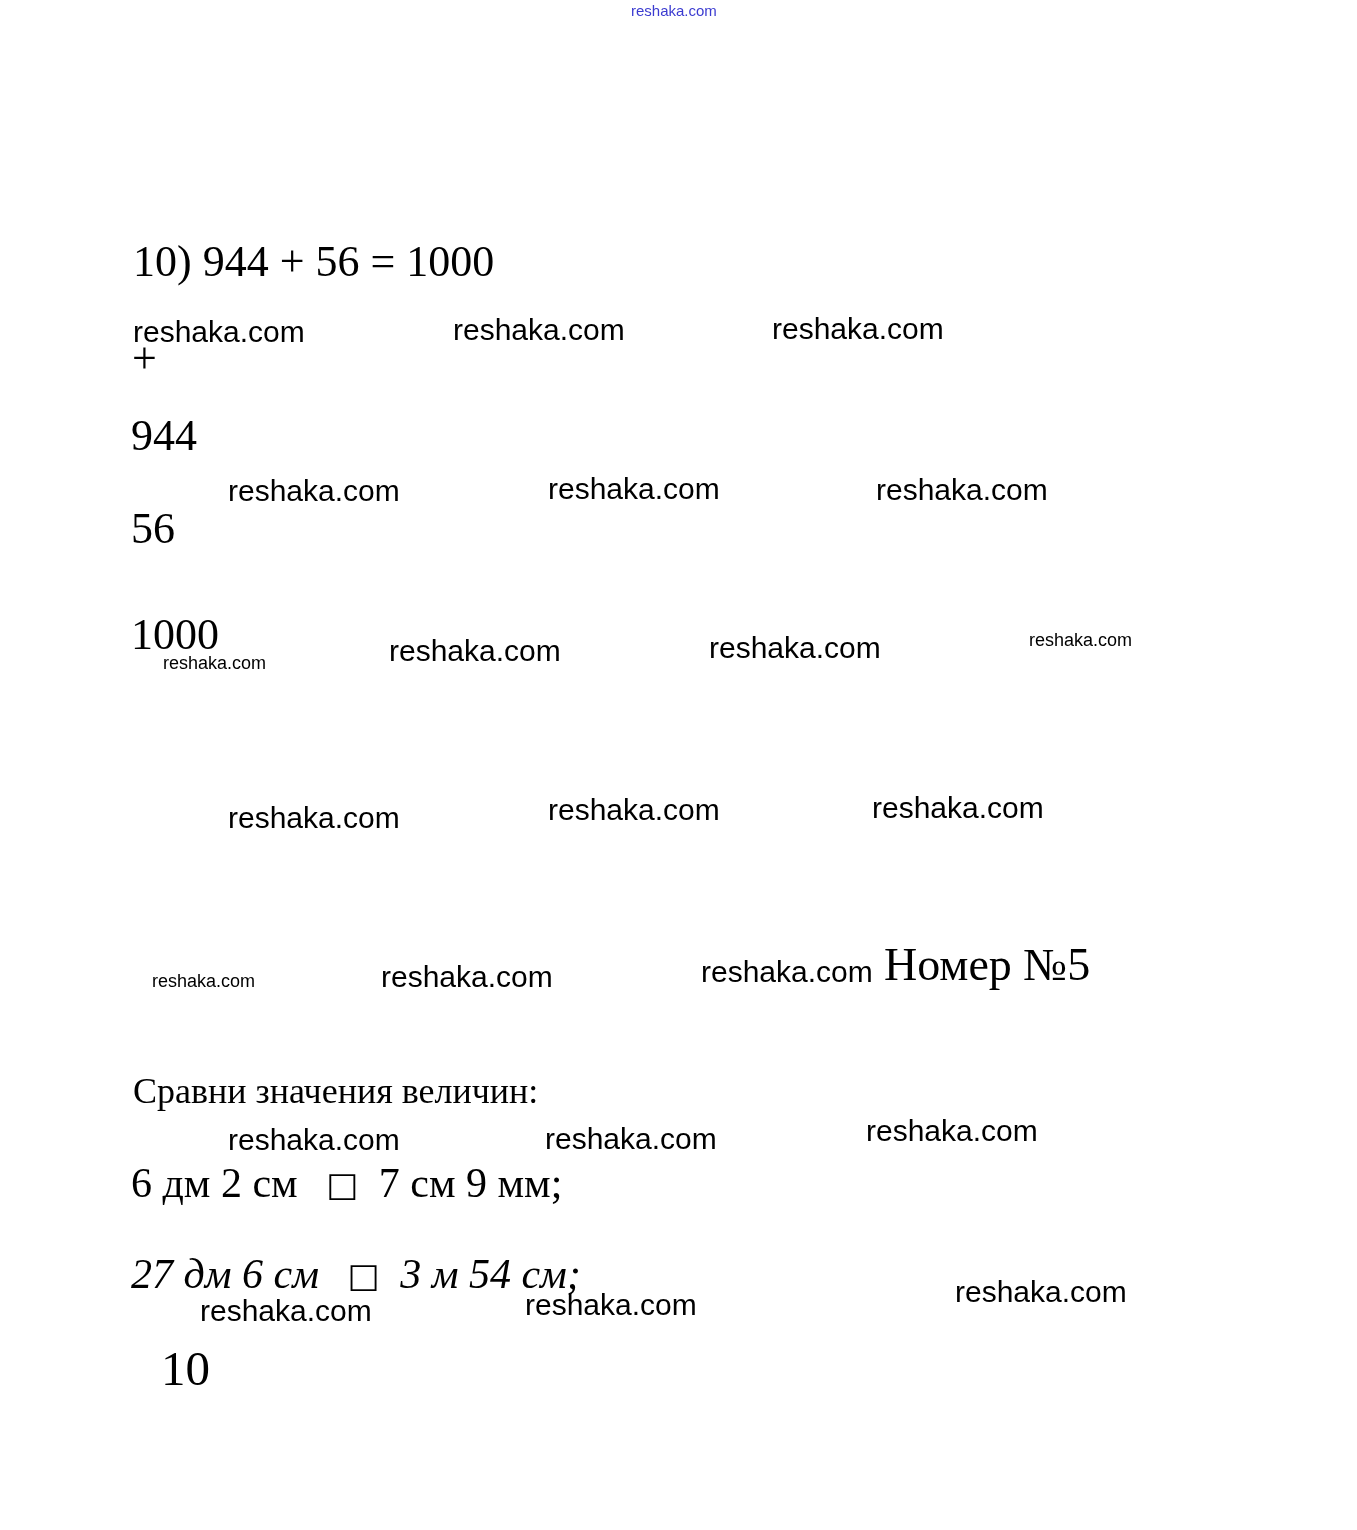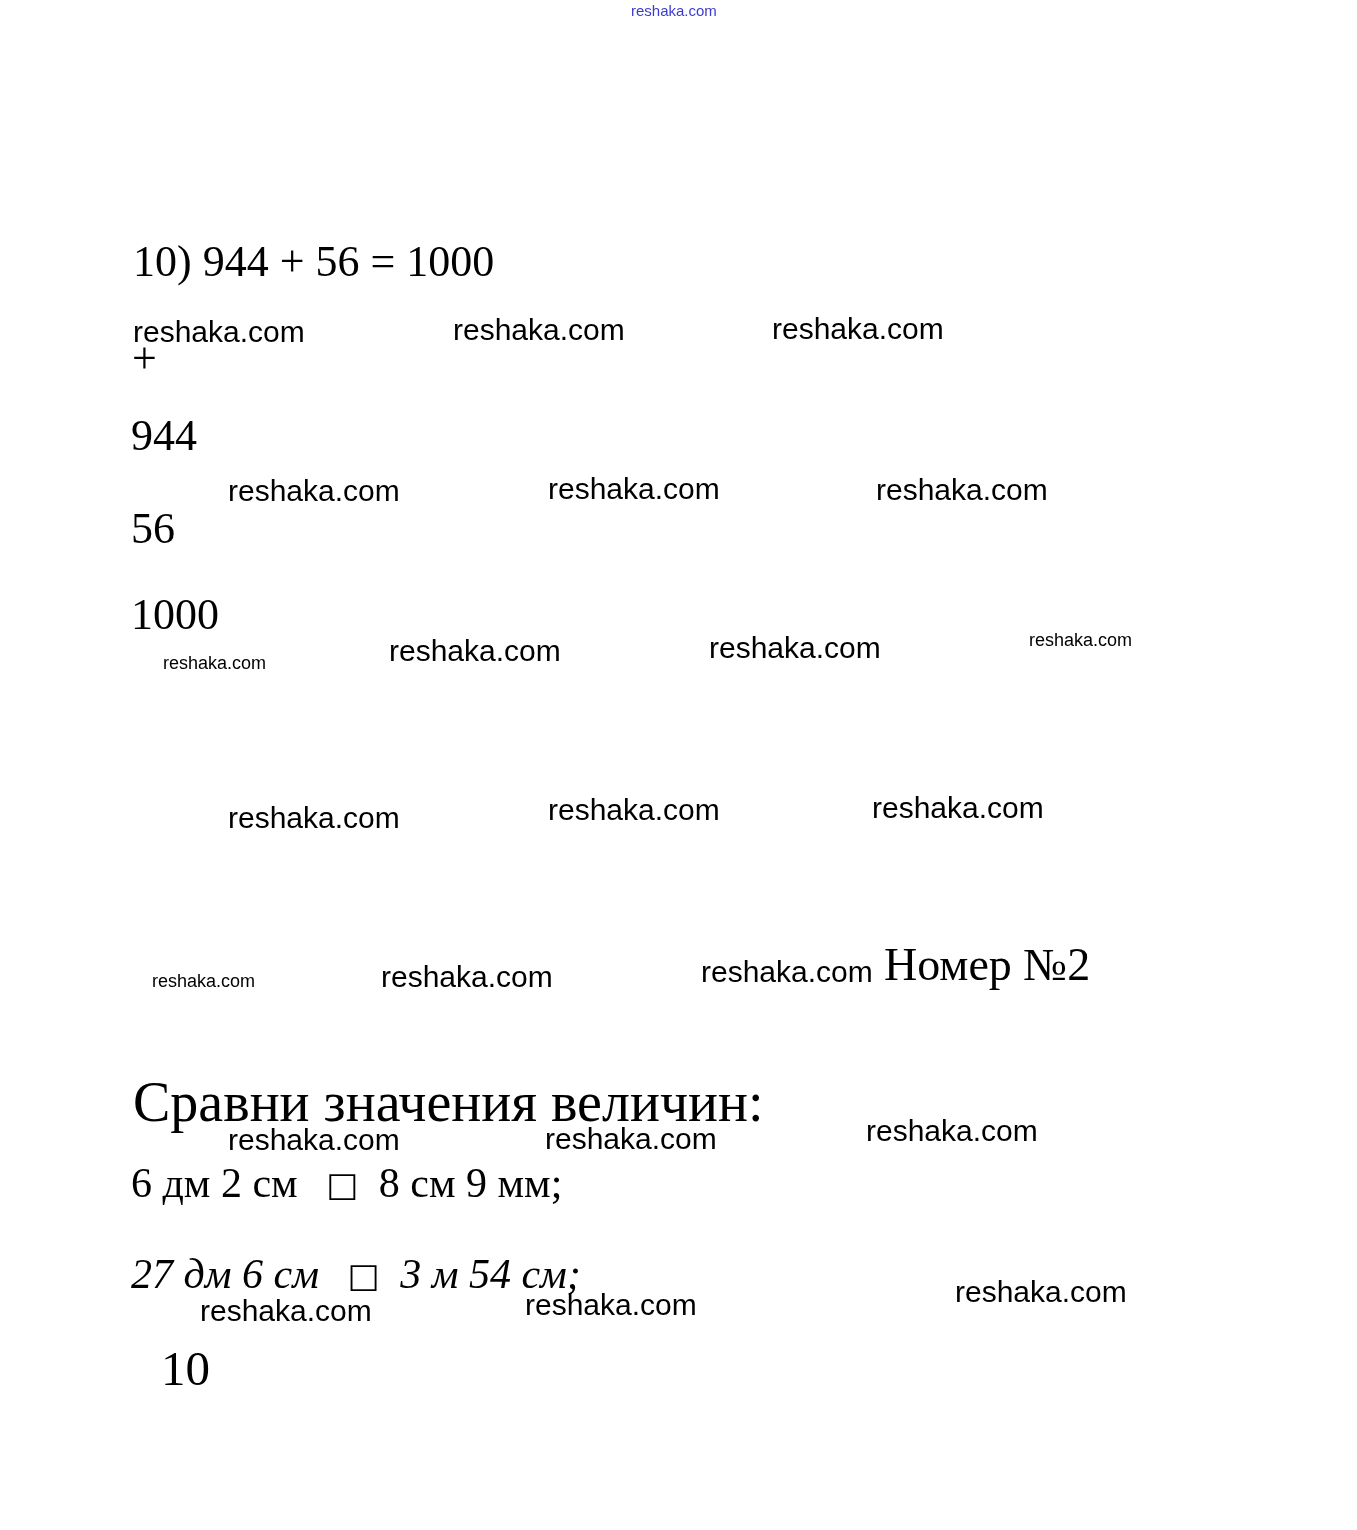--- a/index.html
+++ b/index.html
@@ -48,21 +48,21 @@
   .plus-sign {
     font-size: 44px;
   }
   .col-num {
     font-size: 44px;
   }
   .heading-num {
     font-size: 46px;
   }
   .task-text {
-    font-size: 56px;
+    font-size: 36px;
   }
   .compare-line {
     font-size: 42px;
   }
   .page-num {
     font-size: 49px;
     margin-left: 28px;
   }
   .box-glyph {
     display: inline-block;
@@ -80,30 +80,30 @@
   <div class="abs wm-top" style="left:631px; top:2px;">reshaka.com</div>
 
   <div class="abs math line-eq" style="left:133px; top:236px;">10) 944 + 56 = 1000</div>
 
   <div class="abs math plus-sign" style="left:132px; top:333px;">+</div>
 
   <div class="abs math col-num" style="left:131px; top:410px;font-family:Liberation Serif, serif;">944</div>
 
   <div class="abs math col-num" style="left:131px; top:503px;">56</div>
 
-  <div class="abs math col-num" style="left:131px; top:589px;">1000</div>
+  <div class="abs math col-num" style="left:131px; top:609px;">1000</div>
 
-  <div class="abs math heading-num" style="left:884px; top:938px;">Номер №2</div>
+  <div class="abs math heading-num" style="left:884px; top:938px;">Номер №5</div>
 
   <div class="abs math task-text" style="left:133px; top:1070px;">Сравни значения величин:</div>
 
   <div class="abs math compare-line" style="left:131px; top:1159px;">
     <span>6 дм 2 см</span>
     <span class="box-glyph" style="margin:0 10px 0 18px;">□</span>
-    <span>8 см 9 мм;</span>
+    <span>7 см 9 мм;</span>
   </div>
 
   <div class="abs math compare-line" style="left:131px; top:1250px;font-style:italic;">
     <span>27 дм 6 см</span>
     <span class="box-glyph" style="margin:0 10px 0 18px;">□</span>
     <span>3 м 54 см;</span>
   </div>
 
   <div class="abs math page-num" style="left:133px; top:1340px;">10</div>
 

